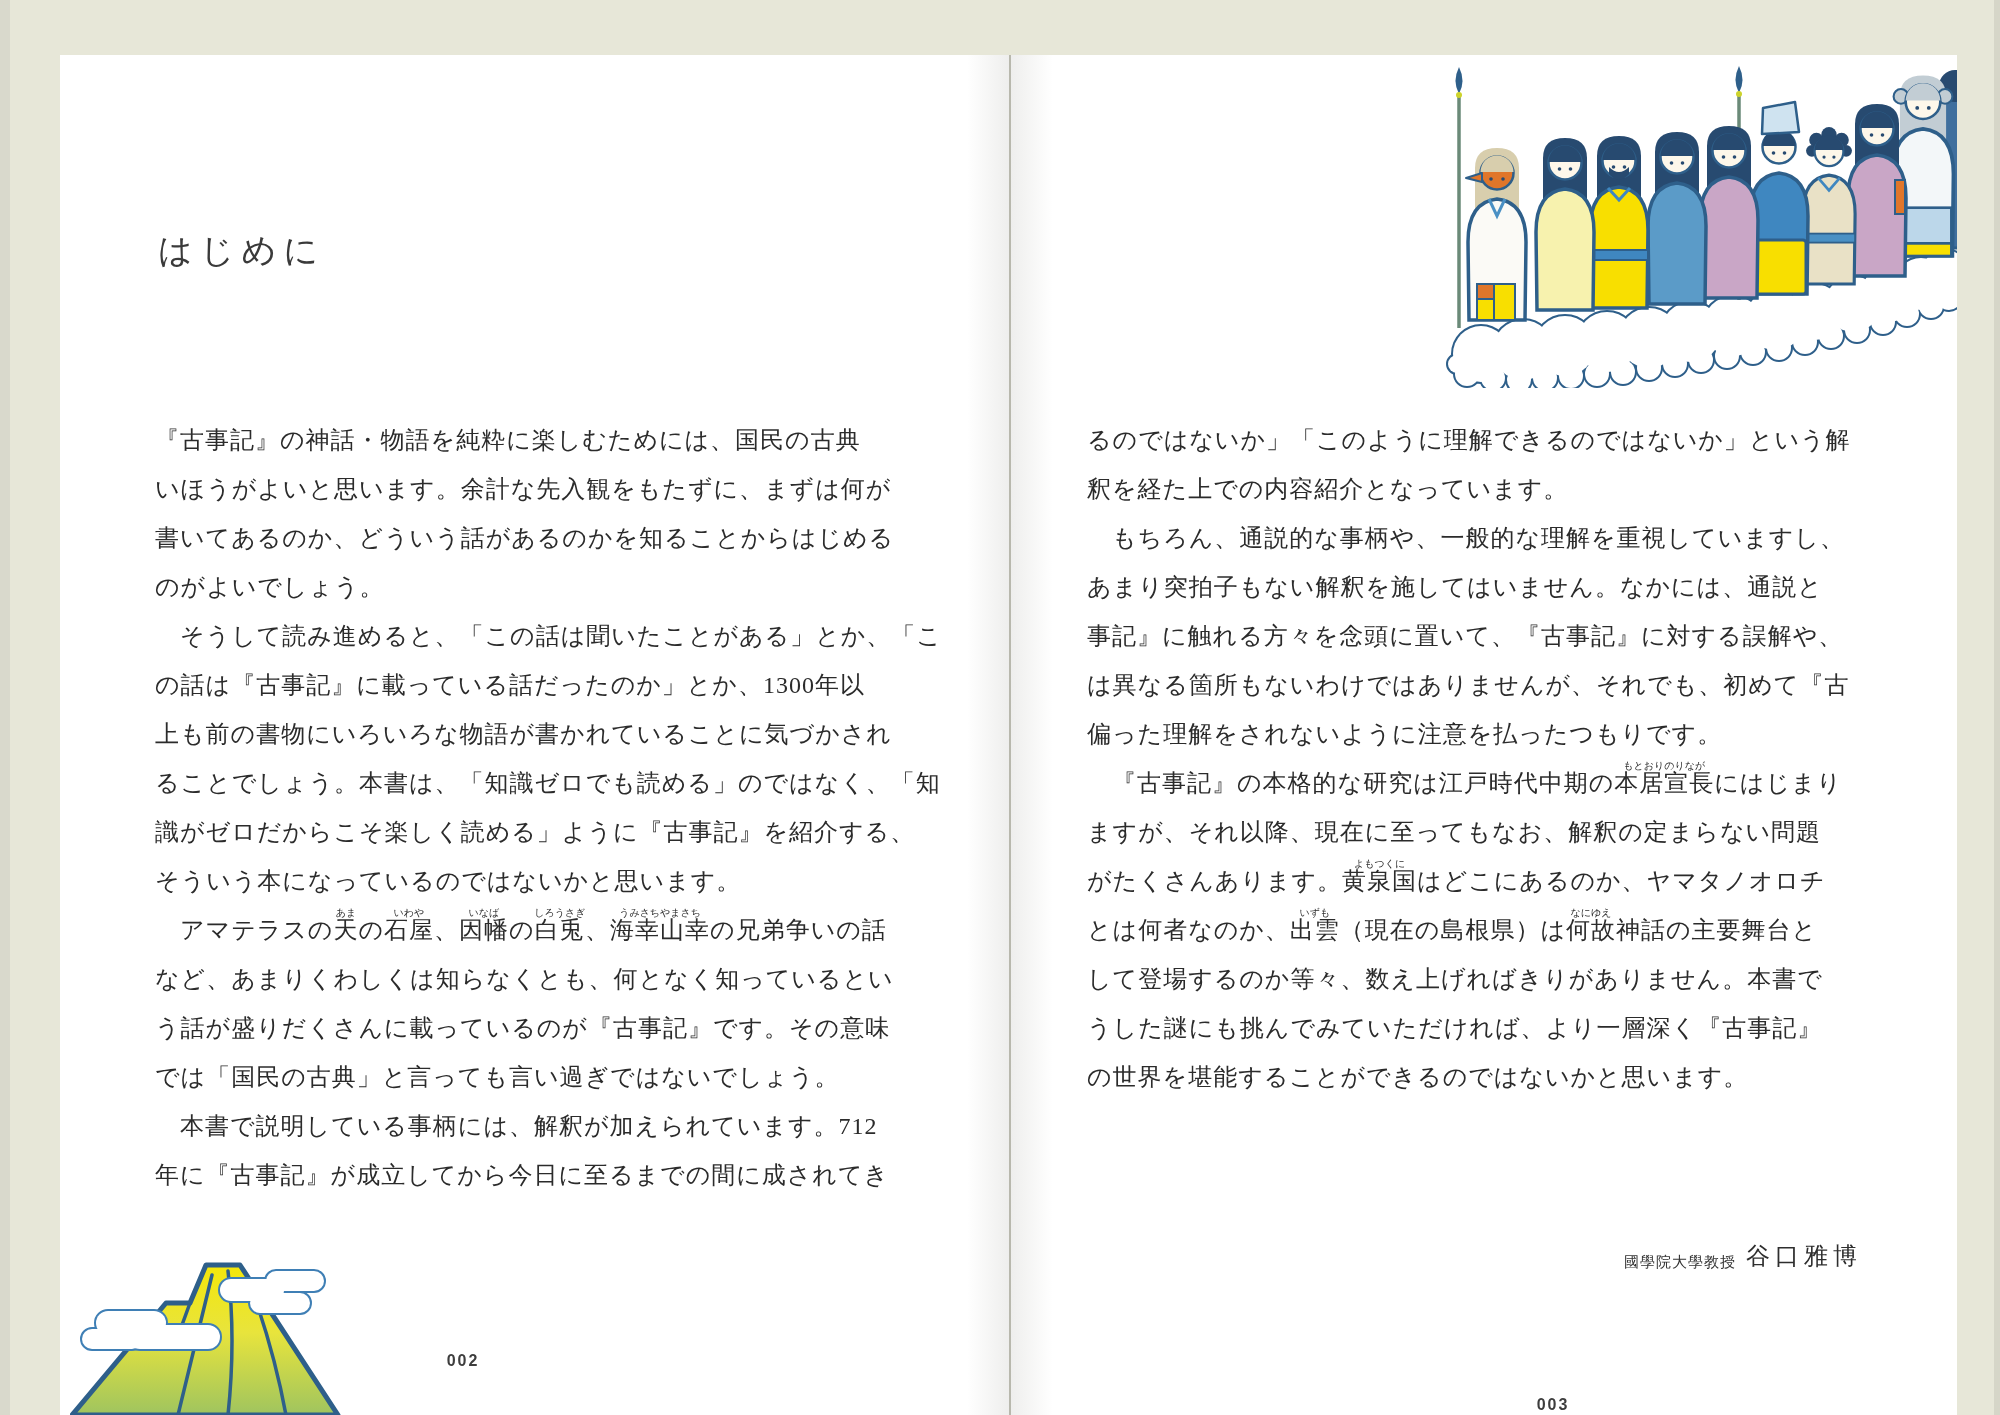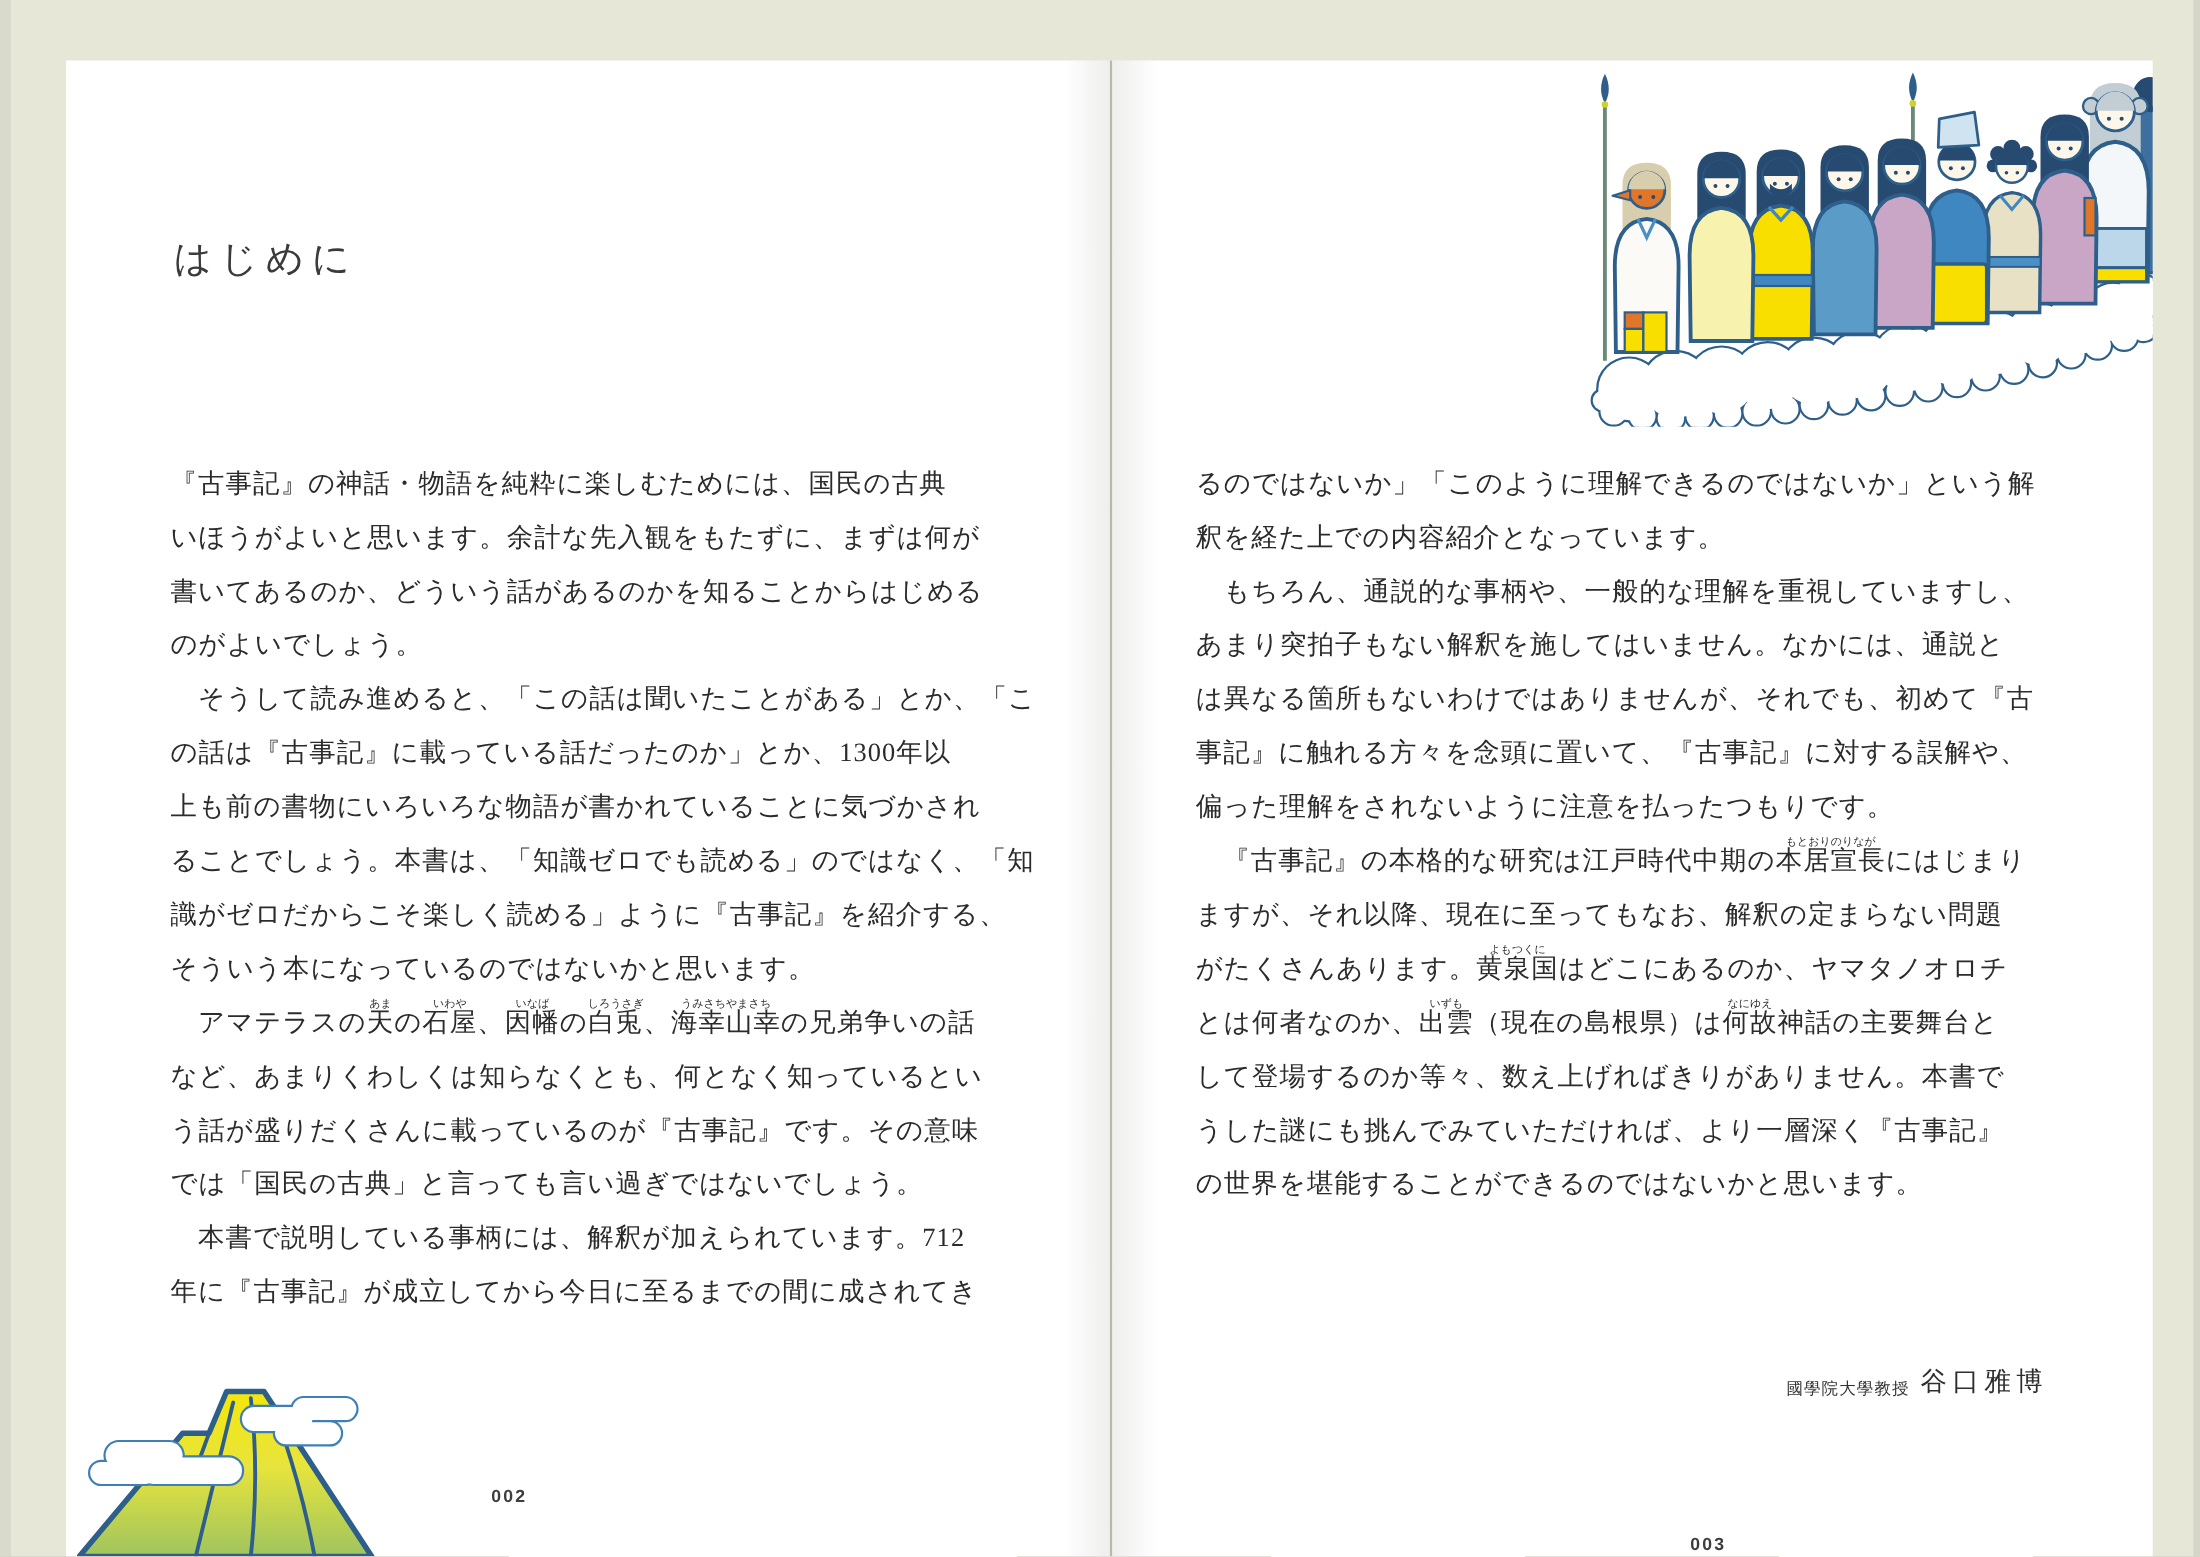--- a/index.html
+++ b/index.html
@@ -13,21 +13,21 @@
   .page-right{left:1010px;width:947px;}
   .edge-left{position:absolute;left:0;top:0;bottom:0;width:10px;background:rgba(70,70,58,.08);}
   .edge-right{position:absolute;right:0;top:0;bottom:0;width:6px;background:rgba(70,70,58,.10);}
   .spine{position:absolute;top:55px;bottom:0;left:1009px;width:2px;background:#b8b8ad;}
   .spine-grad-l{position:absolute;top:55px;bottom:0;left:967px;width:42px;
     background:linear-gradient(to right,rgba(90,90,78,0),rgba(90,90,78,.10));}
   .spine-grad-r{position:absolute;top:55px;bottom:0;left:1011px;width:42px;
     background:linear-gradient(to left,rgba(90,90,78,0),rgba(90,90,78,.10));}
 
   .title{
-    position:absolute;left:158px;top:212px;
+    position:absolute;left:158px;top:228px;
     font-family:"Liberation Sans","DejaVu Sans",sans-serif;
     font-size:34px;letter-spacing:7px;color:#3a3a3a;
   }
   .text-block{position:absolute;top:416px;width:780px;}
   .left-text{left:155px;}
   .right-text{left:1087px;}
   .text-line{height:49px;line-height:49px;font-size:24px;letter-spacing:1px;white-space:nowrap;}
   ruby{ruby-align:center;}
   ruby rt{font-size:10px;letter-spacing:0;color:#2b2b2b;}
 
@@ -80,22 +80,22 @@
       <div class="text-line">う話が盛りだくさんに載っているのが『古事記』です。その意味</div>
       <div class="text-line">では「国民の古典」と言っても言い過ぎではないでしょう。</div>
       <div class="text-line">　本書で説明している事柄には、解釈が加えられています。712</div>
       <div class="text-line">年に『古事記』が成立してから今日に至るまでの間に成されてき</div>
     </div>
   <div class="text-block right-text">
       <div class="text-line">るのではないか」「このように理解できるのではないか」という解</div>
       <div class="text-line">釈を経た上での内容紹介となっています。</div>
       <div class="text-line">　もちろん、通説的な事柄や、一般的な理解を重視していますし、</div>
       <div class="text-line">あまり突拍子もない解釈を施してはいません。なかには、通説と</div>
+      <div class="text-line">事記』に触れる方々を念頭に置いて、『古事記』に対する誤解や、</div>
       <div class="text-line">は異なる箇所もないわけではありませんが、それでも、初めて『古</div>
-      <div class="text-line">事記』に触れる方々を念頭に置いて、『古事記』に対する誤解や、</div>
       <div class="text-line">偏った理解をされないように注意を払ったつもりです。</div>
       <div class="text-line">　『古事記』の本格的な研究は江戸時代中期の<ruby>本居宣長<rt>もとおりのりなが</rt></ruby>にはじまり</div>
       <div class="text-line">ますが、それ以降、現在に至ってもなお、解釈の定まらない問題</div>
       <div class="text-line">がたくさんあります。<ruby>黄泉国<rt>よもつくに</rt></ruby>はどこにあるのか、ヤマタノオロチ</div>
       <div class="text-line">とは何者なのか、<ruby>出雲<rt>いずも</rt></ruby>（現在の島根県）は<ruby>何故<rt>なにゆえ</rt></ruby>神話の主要舞台と</div>
       <div class="text-line">して登場するのか等々、数え上げればきりがありません。本書で</div>
       <div class="text-line">うした謎にも挑んでみていただければ、より一層深く『古事記』</div>
       <div class="text-line">の世界を堪能することができるのではないかと思います。</div>
     </div>
 

